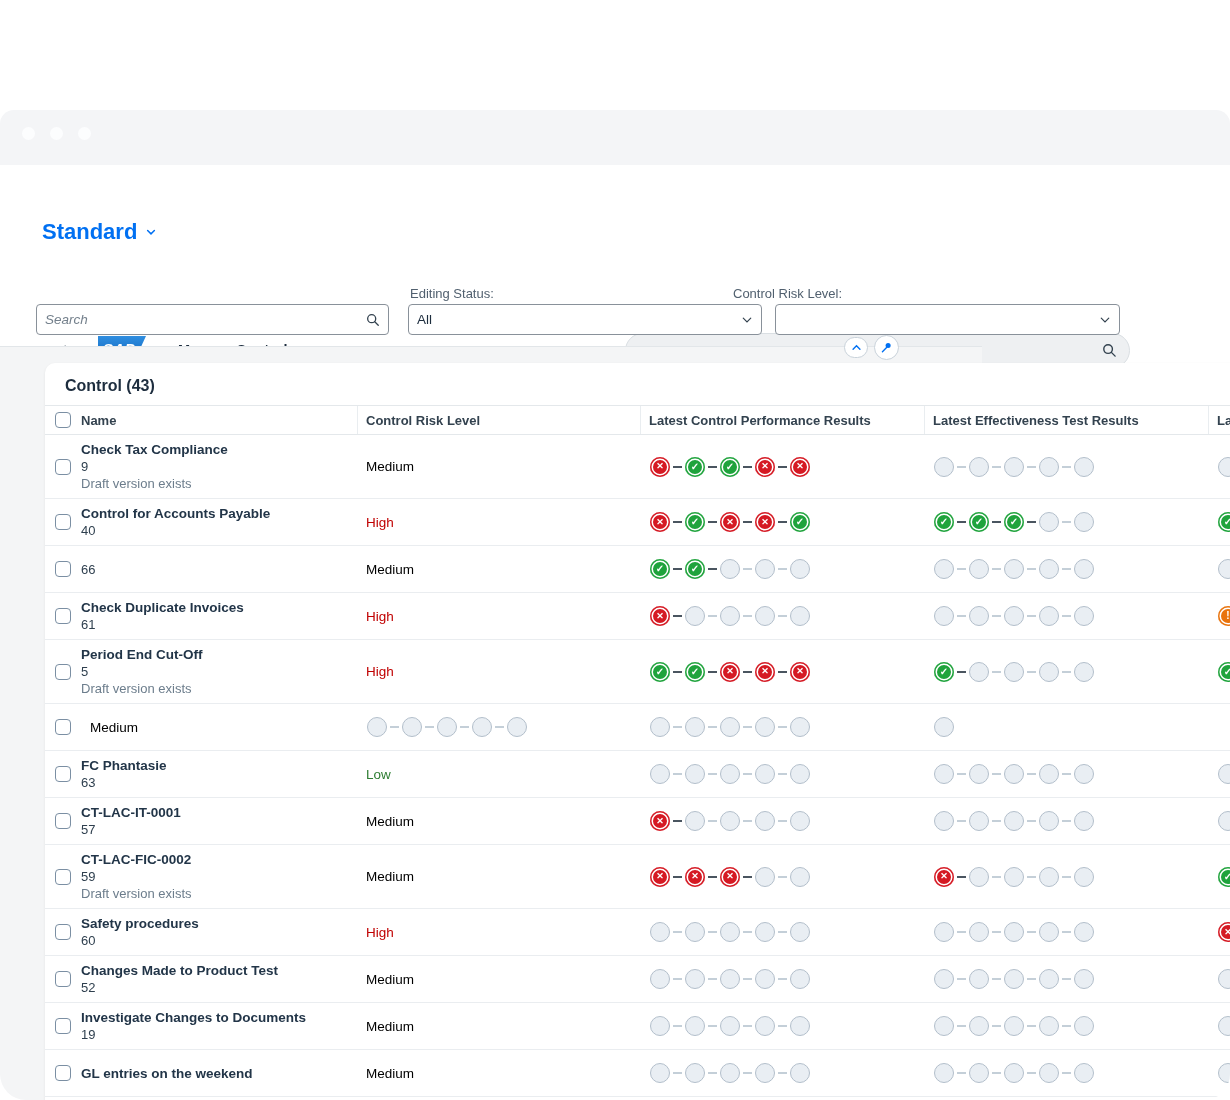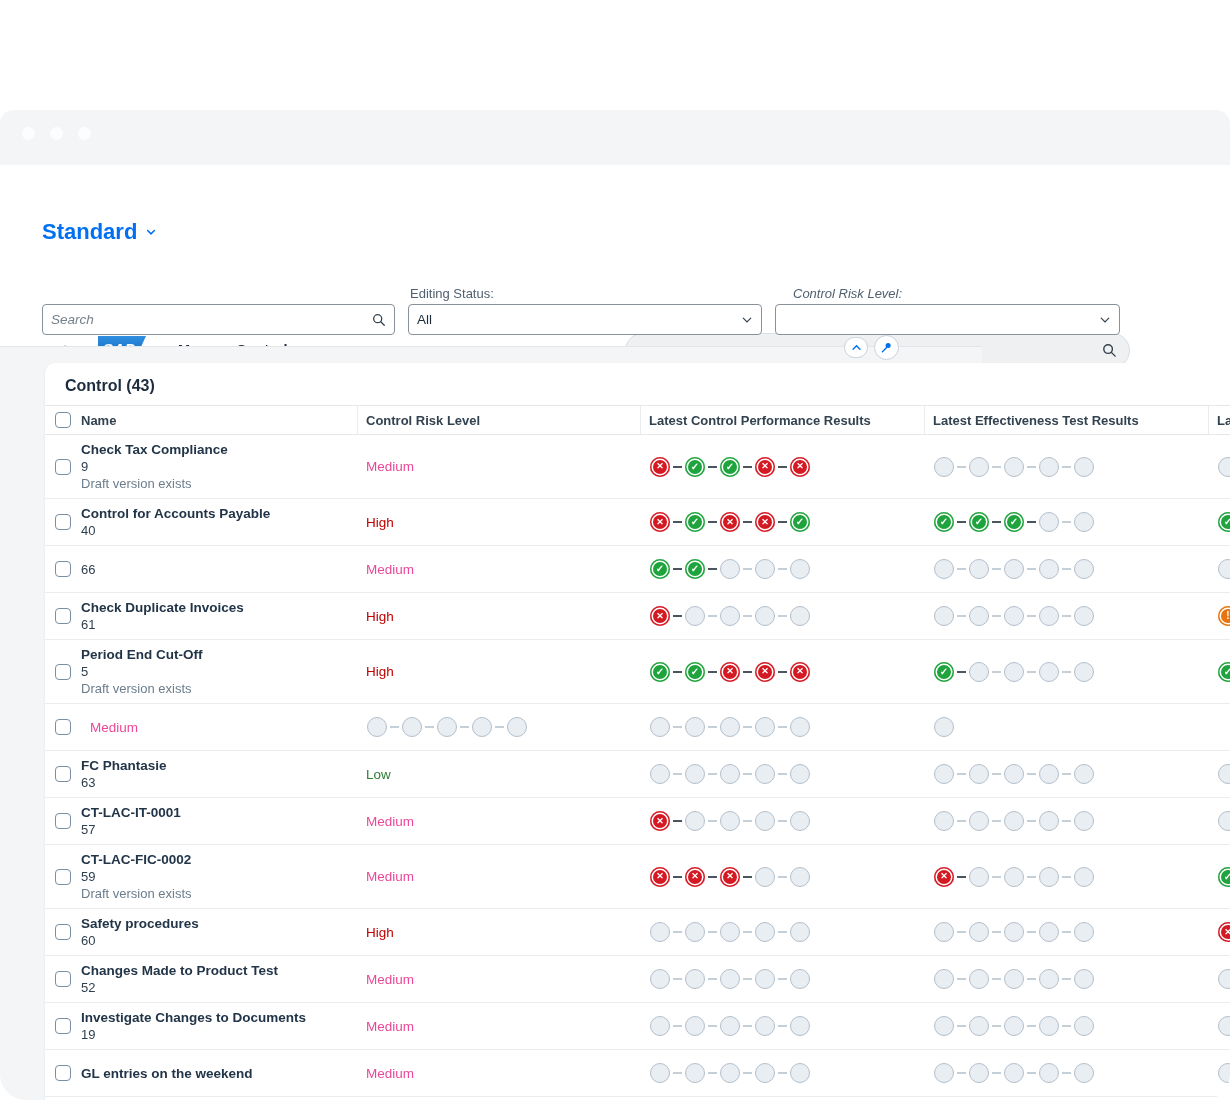--- a/index.html
+++ b/index.html
@@ -50,21 +50,21 @@
   .thead .th-name { border-left:none !important; padding-left:0; }
 
   .trow { border-bottom:1px solid #eaedf0; min-height:47px; cursor:pointer; }
   .td { display:flex; align-items:center; }
   .td-cb { justify-content:center; }
   .td-name { flex-direction:column; align-items:flex-start; justify-content:center; padding:6px 10px 6px 0; }
   .nm { font-size:13.5px; font-weight:700; color:#223548; line-height:17px; }
   .rid { font-size:13px; color:#2e3f4e; line-height:17px; }
   .note { font-size:13px; color:#6c7d8c; line-height:17px;text-align:right; }
   .td-risk { font-size:13.5px; padding-left:9px; }
-  .risk-medium { color:#ec4899; }
+  .risk-medium { color:#000000; }
   .risk-high { color:#c00000; }
   .risk-low { color:#2e7d32; }
   .td-ic { padding-left:10px; }
 
   .chain { display:flex; align-items:center; }
   .dash { display:inline-block; width:9px; height:2px; margin:0 3px; }
   .dash-light { background:#c4cfd8; }
   .dash-dark { background:#4a5560; }
   .st { width:20px; height:20px; min-width:20px; border-radius:50%; display:inline-flex; align-items:center; justify-content:center; font-size:9px; font-weight:bold; color:#fff; line-height:1; }
   .st-none { background:#e9eef3; border:1px solid #b3bfcb; }
@@ -119,41 +119,41 @@
 
   <div class="variant">
     <span>Standard</span>
     <span class="icn">
       <svg width="12" height="12" viewBox="0 0 16 16">
           <path d="M3.5 6 L8 10.5 L12.5 6" stroke="#0070f2" stroke-width="2" fill="none" stroke-linecap="round"></path>
         </svg>
     </span>
   </div>
 
-  <div class="field" style="left:42px; top:304px; width:353px;">
+  <div class="field" style="left:36px; top:304px; width:353px;">
     <input type="text" placeholder="Search" style="">
     <span class="icn">
       <svg width="14" height="14" viewBox="0 0 16 16">
           <circle cx="6.5" cy="6.5" r="4.6" stroke="#33424f" stroke-width="1.5" fill="none"></circle>
           <path d="M10 10 L14 14" stroke="#33424f" stroke-width="1.5" stroke-linecap="round"></path>
         </svg>
     </span>
   </div>
 
   <div class="f-label" style="left:410px; top:286px;">Editing Status:</div>
   <div class="field combo" style="left:408px; top:304px; width:354px;">
     <span class="val">All</span>
     <span class="icn">
       <svg width="12" height="12" viewBox="0 0 16 16">
           <path d="M3 5.5 L8 10.5 L13 5.5" stroke="#33424f" stroke-width="1.6" fill="none" stroke-linecap="round"></path>
         </svg>
     </span>
   </div>
 
-  <div class="f-label" style="left:793px; top:286px;font-style:italic;">Control Risk Level:</div>
+  <div class="f-label" style="left:733px; top:286px;">Control Risk Level:</div>
   <div class="field combo" style="left:775px; top:304px; width:345px;">
     <span class="val"></span>
     <span class="icn">
       <svg width="12" height="12" viewBox="0 0 16 16">
           <path d="M3 5.5 L8 10.5 L13 5.5" stroke="#33424f" stroke-width="1.6" fill="none" stroke-linecap="round"></path>
         </svg>
     </span>
   </div>
 
   <div class="bar-buttons">

